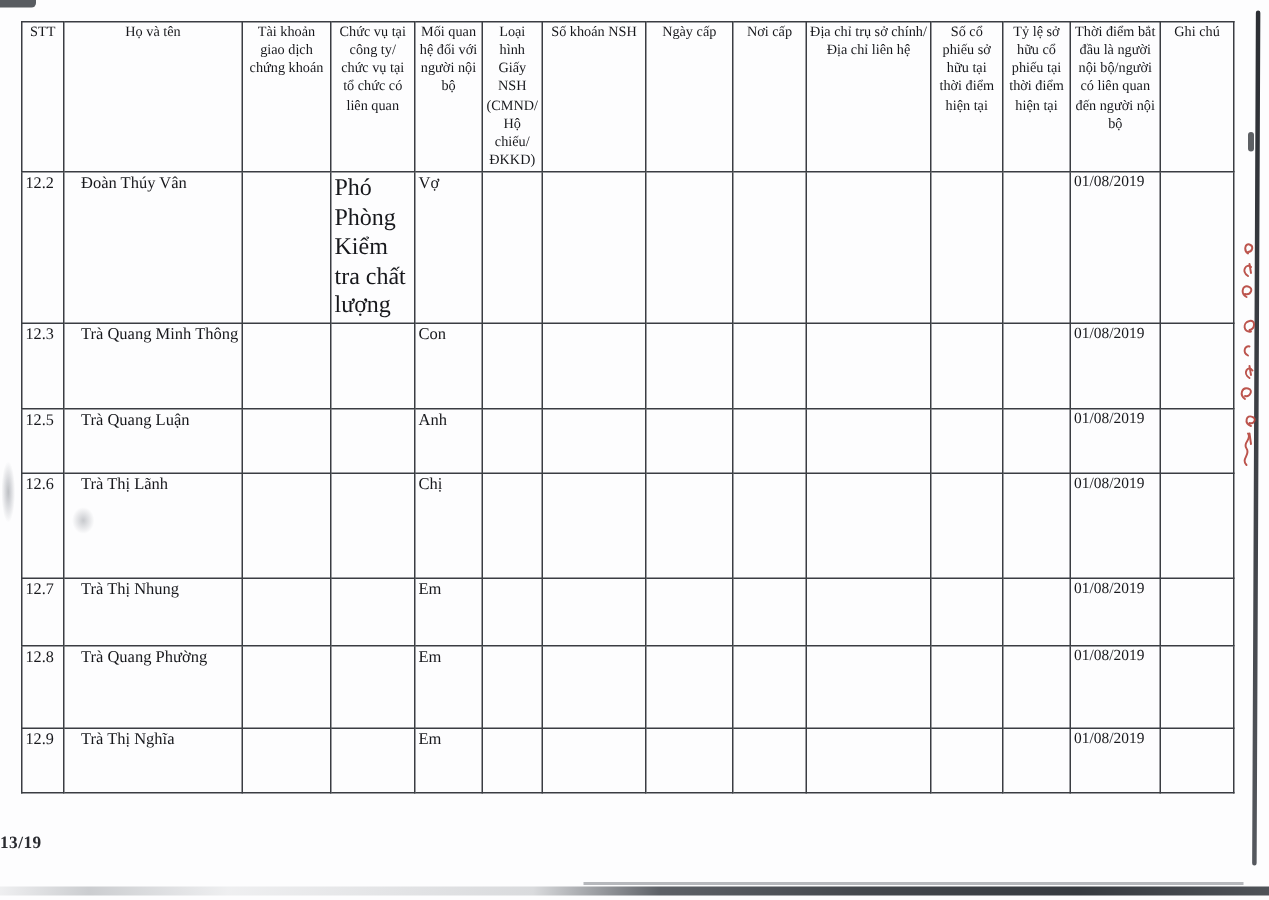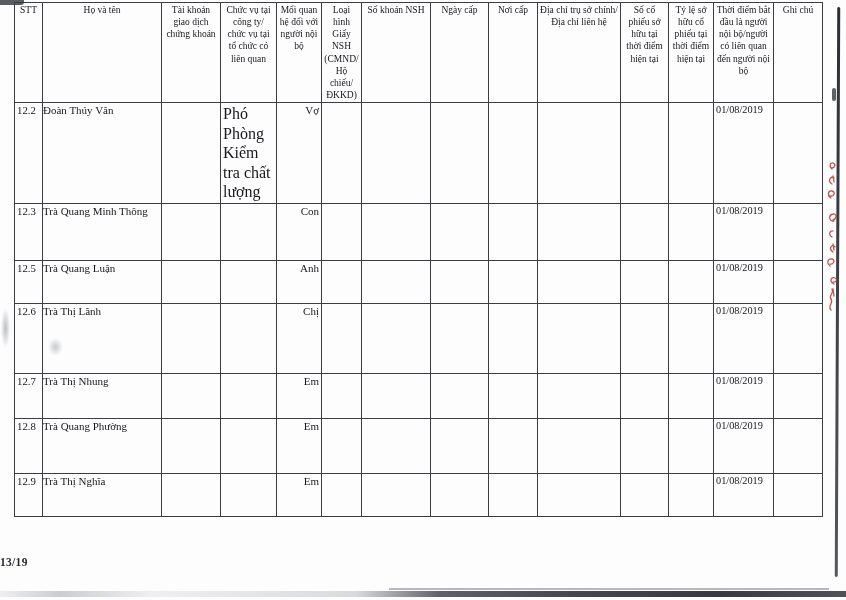--- a/index.html
+++ b/index.html
@@ -4,43 +4,43 @@
 <style>
   html,body{margin:0;padding:0;background:#e8e8ea;}
   .page{
     position:relative;width:846px;height:600px;overflow:hidden;
     background:#fdfdfe;
     font-family:"Liberation Serif", serif;
     color:#17181c;
   }
   
   table.main{
-    position:absolute;left:14px;top:2px;width:808px;
+    position:absolute;left:14px;top:14px;width:808px;
     border-collapse:collapse;table-layout:fixed;
     border:1.6px solid #2e3136;
   }
   th,td{
     border:1px solid #3a3d42;
     vertical-align:top;
     padding:1px 2px;
     overflow:hidden;
     font-weight:normal;
   }
   th{
     font-size:9.5px;line-height:1.28;text-align:center;
   }
   td{font-size:11px;line-height:1.22;text-align:left;}
   tr.hdr{height:96px;}
   tr.r0{height:51px;} tr.r1{height:57px;} tr.r2{height:59px;}
   tr.r3{height:43px;} tr.r4{height:70px;} tr.r5{height:45px;}
   tr.r6{height:55px;} tr.r7{height:43px;}
   td.stt{padding-left:2px;font-size:10.8px;}
-  td.name{padding-left:0;}
+  td.name{padding-left:11px;}
   td.pos{font-size:16px;}
-  td.rel{text-align:right;}
+  td.rel{text-align:left;}
   td.date{text-align:right;font-size:10.3px;padding-right:17px;}
   
   .footer{
     position:absolute;left:0;top:556px;width:840px;
     font-size:11.5px;font-weight:bold;
     letter-spacing:0.3px;color:#2a2b30;
   }
   
   .corner-mark{
     position:absolute;left:0;top:0;width:24px;height:5px;

